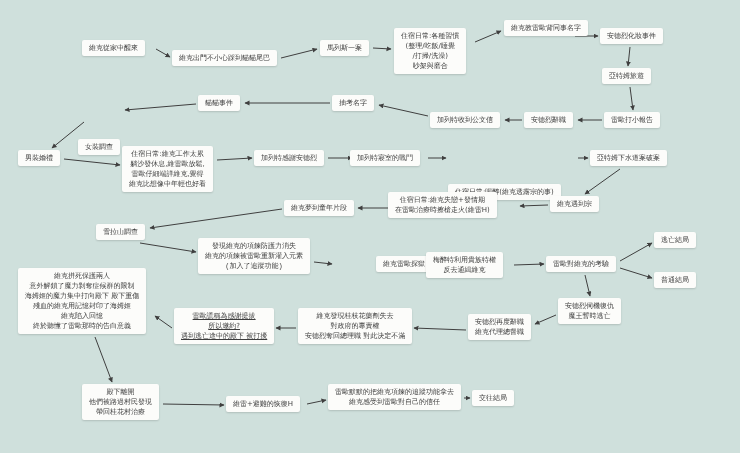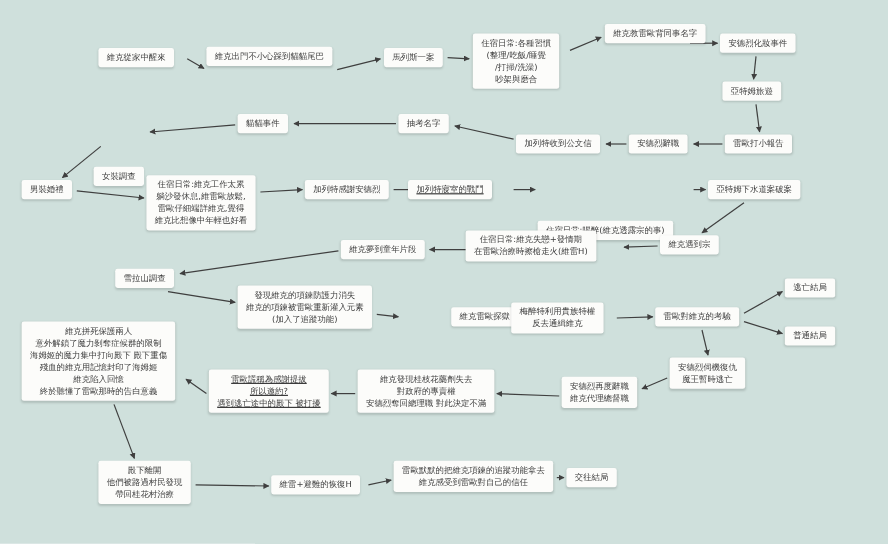--- a/index.html
+++ b/index.html
@@ -83,21 +83,21 @@
         <line x1="95" y1="337" x2="112" y2="382" marker-end="url(#arrowhead)"></line>
         <line x1="163" y1="404" x2="224" y2="405" marker-end="url(#arrowhead)"></line>
         <line x1="307" y1="404" x2="326" y2="400" marker-end="url(#arrowhead)"></line>
         <line x1="464" y1="398" x2="470" y2="398" marker-end="url(#arrowhead)"></line>
       </g>
   </svg>
   <div id="node-layer">
       <div class="node" style="left: 82px; top: 40px;">
         <div>維克從家中醒來</div>
       </div>
-      <div class="node" style="left: 172px; top: 39px;">
+      <div class="node" style="left: 172px; top: 50px;">
         <div>維克出門不小心踩到貓貓尾巴</div>
       </div>
       <div class="node" style="left: 320px; top: 40px;">
         <div>馬列斯一案</div>
       </div>
       <div class="node" style="left: 394px; top: 28px;">
         <div>住宿日常:各種習慣</div>
         <div>(整理/吃飯/睡覺</div>
         <div>/打掃/洗澡)</div>
         <div>吵架與磨合</div>
@@ -134,21 +134,21 @@
       </div>
       <div class="node" style="left: 122px; top: 146px;">
         <div>住宿日常:維克工作太累</div>
         <div>躺沙發休息,維雷歐放鬆,</div>
         <div>雷歐仔細端詳維克,覺得</div>
         <div>維克比想像中年輕也好看</div>
       </div>
       <div class="node" style="left: 254px; top: 150px;">
         <div>加列特感謝安德烈</div>
       </div>
-      <div class="node" style="left: 340px; top: 150px; text-decoration: underline;">
+      <div class="node" style="left: 350px; top: 150px;">
         <div>加列特寢室的戰鬥</div>
       </div>
       <div class="node" style="left: 448px; top: 150px; margin-top: 34px;">
         <div>住宿日常:喝醉(維克透露宗的事)</div>
       </div>
       <div class="node" style="left: 590px; top: 150px;">
         <div>亞特姆下水道案破案</div>
       </div>
       <div class="node" style="left: 550px; top: 196px;">
         <div>維克遇到宗</div>
@@ -156,21 +156,21 @@
       <div class="node" style="left: 388px; top: 192px;">
         <div>住宿日常:維克失戀+發情期</div>
         <div>在雷歐治療時擦槍走火(維雷H)</div>
       </div>
       <div class="node" style="left: 284px; top: 200px;">
         <div>維克夢到童年片段</div>
       </div>
       <div class="node" style="left: 96px; top: 224px;">
         <div>雪拉山調查</div>
       </div>
-      <div class="node" style="left: 198px; top: 238px;">
+      <div class="node" style="left: 198px; top: 238px; font-family: Liberation Mono, monospace;">
         <div>發現維克的項鍊防護力消失</div>
         <div>維克的項鍊被雷歐重新灌入元素</div>
         <div>(加入了追蹤功能)</div>
       </div>
       <div class="node" style="left: 344px; top: 256px; margin-left: 32px;">
         <div>維克雷歐探獄</div>
       </div>
       <div class="node" style="left: 426px; top: 252px;">
         <div>梅醉特利用貴族特權</div>
         <div>反去通緝維克</div>

